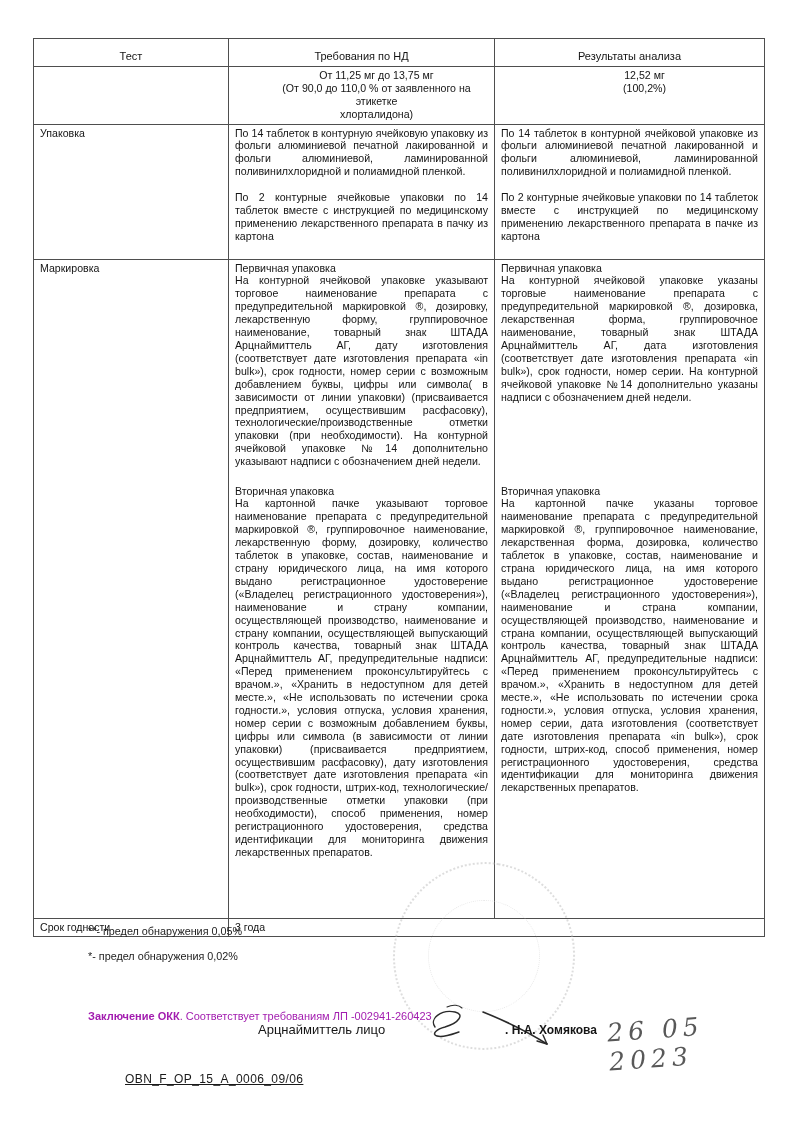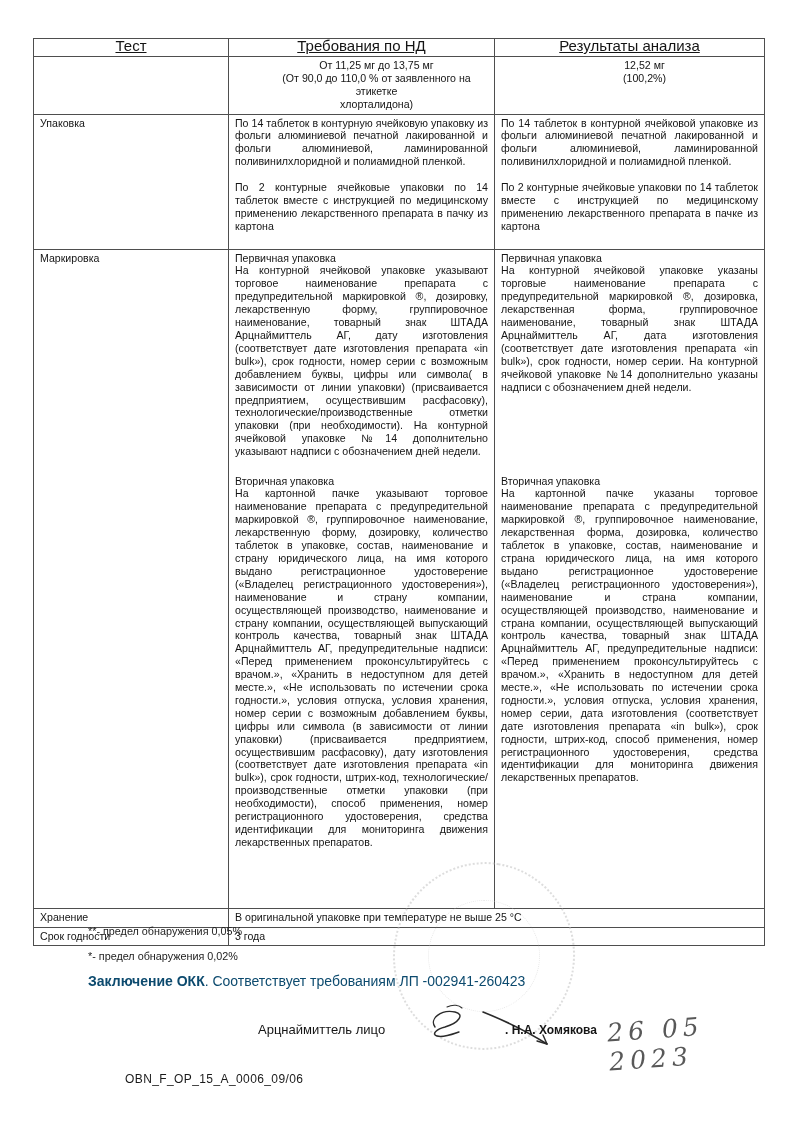--- a/index.html
+++ b/index.html
@@ -4,45 +4,45 @@
 <style>
   * { margin:0; padding:0; box-sizing:border-box; }
   html,body { width:794px; height:1122px; background:#ffffff; font-family:"Liberation Sans", sans-serif; color:#151515; }
   .page { position:relative; width:794px; height:1122px; overflow:hidden; background:#fff; }
 
   table.qc { position:absolute; left:33px; top:38px; width:731px; border-collapse:collapse; table-layout:fixed;
              font-size:10.6px; line-height:12.9px; color:#141414; }
   table.qc td { border:1px solid #4e4e4e; vertical-align:top; padding:2px 6px 3px 6px; }
   td.c { text-align:center; }
   td.j, .j { text-align:justify; }
-  tr.r-head td { height:15px; font-size:15px; padding-top:1px;text-decoration:underline; }
+  tr.r-head td { height:15px; font-size:11px; padding-top:11px; }
   tr.r-assay td { height:38px;padding-left:36px; }
   tr.r-micro td { height:28px; }
   tr.r-pack td { height:135px; }
   tr.r-mark td { height:659px;margin-left:11px; }
   tr.r-stor td { height:19px; }
   tr.r-shelf td { height:16px;margin-top:17px; }
   .para { margin-bottom:13px; text-align:justify; }
   .block-primary { min-height:223px; }
   .blk-title { text-align:left; }
 
   .fn { position:absolute; left:88px; font-size:10.8px; color:#1c1c1c; }
   .fn1 { top:950px; }
   .fn2 { top:925px; }
-  .conclusion { position:absolute; left:88px; top:973px; font-size:14px; color:#0c4a6e; }
+  .conclusion { position:absolute; left:88px; top:1010px; font-size:11px; color:#a21caf; }
   .conclusion b { font-weight:bold; }
 
   .sig-label { position:absolute; left:258px; top:1022px; font-size:13px; }
   .sig-scribble { position:absolute; left:425px; top:1003px; }
   .sig-name { position:absolute; left:505px; top:1023px; font-size:12px; font-weight:bold; }
   .sig-date { position:absolute; left:608px; top:1012px; font-size:25px; color:#3b3b3b;
               font-family:"DejaVu Serif", serif; font-style:italic; letter-spacing:5px;
               transform:rotate(-4deg); opacity:.85; }
 
-  .footer-code { position:absolute; left:125px; top:1072px; font-size:12px; letter-spacing:.4px; color:#1a1a1a; }
+  .footer-code { position:absolute; left:125px; top:1072px; font-size:12px; letter-spacing:.4px; color:#1a1a1a;text-decoration:underline; }
 
   .stamp { position:absolute; left:393px; top:862px; width:182px; height:188px;
            border:2px dotted #bdbdbd; border-radius:50%; opacity:.5; transform:rotate(9deg); pointer-events:none; }
   .stamp-inner { position:absolute; left:428px; top:900px; width:112px; height:112px;
            border:1px dotted #c7c7c7; border-radius:50%; opacity:.4; pointer-events:none; }
 </style>
 </head>
 <body>
 
 <div class="page">
@@ -98,24 +98,20 @@
         <div class="block-primary">
           <div class="blk-title">Первичная упаковка</div>
           <div class="j">На контурной ячейковой упаковке указаны торговые наименование препарата с предупредительной маркировкой ®, дозировка, лекарственная форма, группировочное наименование, товарный знак ШТАДА Арцнаймиттель АГ, дата изготовления (соответствует дате изготовления препарата «in bulk»), срок годности, номер серии. На контурной ячейковой упаковке №14 дополнительно указаны надписи с обозначением дней недели.</div>
         </div>
         <div>
           <div class="blk-title">Вторичная упаковка</div>
           <div class="j">На картонной пачке указаны торговое наименование препарата с предупредительной маркировкой ®, группировочное наименование, лекарственная форма, дозировка, количество таблеток в упаковке, состав, наименование и страна юридического лица, на имя которого выдано регистрационное удостоверение («Владелец регистрационного удостоверения»), наименование и страна компании, осуществляющей производство, наименование и страна компании, осуществляющей выпускающий контроль качества,  товарный знак ШТАДА Арцнаймиттель АГ,  предупредительные надписи: «Перед применением проконсультируйтесь с врачом.», «Хранить в недоступном для детей месте.», «Не использовать по истечении срока годности.», условия отпуска, условия хранения, номер серии, дата изготовления (соответствует дате изготовления препарата «in bulk»), срок годности, штрих-код, способ применения, номер регистрационного удостоверения, средства идентификации для мониторинга движения лекарственных препаратов.</div>
         </div>
       </td>
     </tr>
-    <tr class="r-stor">
-      <td>Хранение</td>
-      <td colspan="2">В оригинальной упаковке  при температуре не выше  25 °С</td>
-    </tr>
     <tr class="r-shelf">
       <td>Срок годности</td>
       <td colspan="2">3 года</td>
     </tr>
   </tbody>
     </table>
 
   <div class="stamp"></div>
   <div class="stamp-inner"></div>
 

